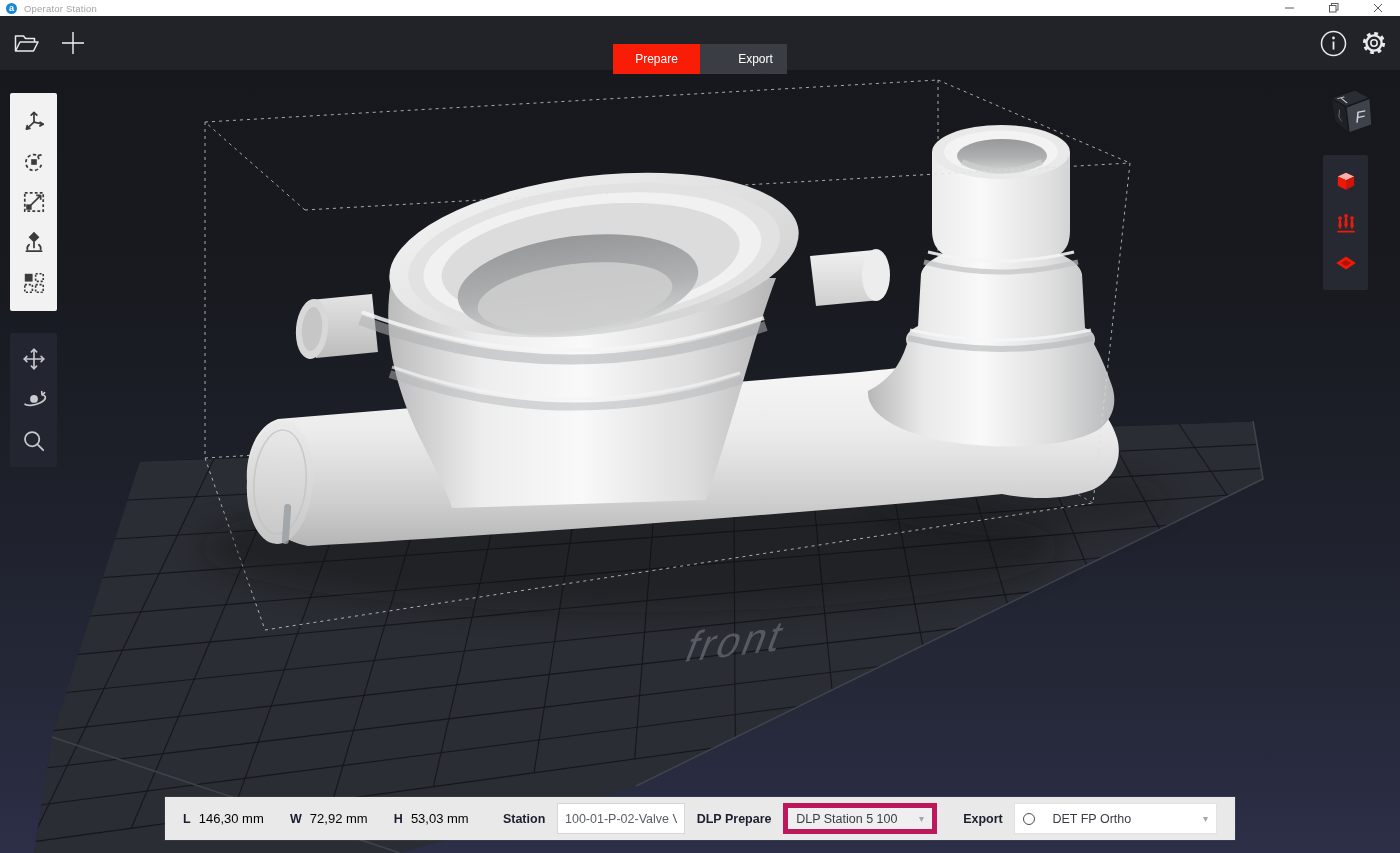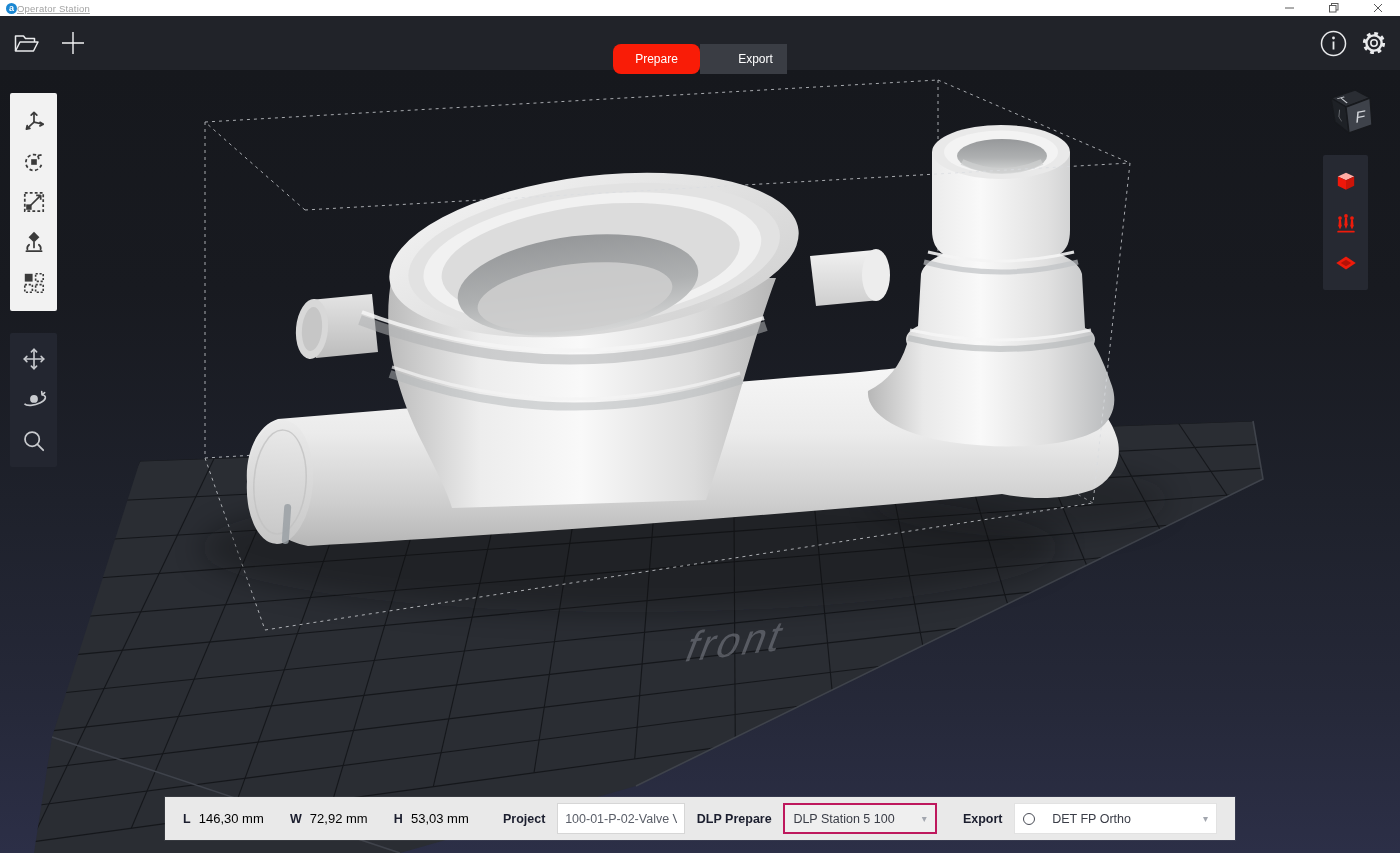--- a/index.html
+++ b/index.html
@@ -6,34 +6,34 @@
   html,body { width:1400px; height:853px; overflow:hidden; background:#000;
               font-family:"Liberation Sans", sans-serif; }
   .app { position:relative; width:1400px; height:853px; }
 
   
   .titlebar { position:absolute; left:0; top:0; width:1400px; height:16px;
               background:#ffffff; display:flex; align-items:center; z-index:40; }
   .titlebar .logo { width:11px; height:11px; border-radius:50%; background:#1b87d2;
                     margin-left:6px; color:#fff; font-size:9px; font-weight:bold;
                     display:flex; align-items:center; justify-content:center; line-height:1; }
-  .titlebar .ttl { font-size:9.5px; color:#a3a3a3; letter-spacing:.2px;text-decoration:underline; }
+  .titlebar .ttl { margin-left:7px; font-size:9.5px; color:#a3a3a3; letter-spacing:.2px; }
   .wincontrols { position:absolute; right:0; top:0; height:16px; display:flex; }
   .winbtn { width:44px; height:16px; display:flex; align-items:center; justify-content:center; }
   .winbtn svg { display:block; }
 
   
   .toolbar { position:absolute; left:0; top:16px; width:1400px; height:54px;
              background:#212329; z-index:30; }
   .tb-icon { position:absolute; top:0; height:54px; display:flex; align-items:center;
              justify-content:center; cursor:pointer; }
   .tabs { position:absolute; left:613px; top:28px; display:flex; height:30px; }
   .tab { width:87px; height:30px; display:flex; align-items:center; justify-content:center;
          font-size:12px; color:#ffffff; cursor:pointer; }
-  .tab.active { background:var(--accent);border-radius:8px; }
+  .tab.active { background:var(--accent); }
   .tab.inactive { background:#3a3d44;padding-left:24px; }
 
   
   .viewport { position:absolute; left:0; top:70px; width:1400px; height:783px;
               background:linear-gradient(180deg,#16181d 0%, #181a20 28%,
                          #1e212b 55%, #252838 80%, #2c2f47 100%); overflow:hidden; }
   .scene { position:absolute; left:0; top:-70px; width:1400px; height:853px; }
 
   
   .panel { position:absolute; border-radius:2px; display:flex; flex-direction:column;
@@ -55,21 +55,21 @@
                z-index:25; box-shadow:0 0 0 1px rgba(255,255,255,.06); }
   .sb-label { font-weight:bold; font-size:12.5px; color:#1b1e2e; white-space:nowrap; }
   .sb-value { font-size:13px; color:#000000; white-space:nowrap; }
   .sb-gap-s { width:9px; }  .sb-gap-m { width:29px; }  .sb-gap-l { width:38px; }
   .sb-gap-x { width:13px; }
   .sb-input { width:128px; height:31px; background:#ffffff; border:1px solid #d6d6d6;
               font-size:12.5px; color:#5a5e68; padding:0 7px;
               font-family:"Liberation Sans",sans-serif; }
   .dropdown { height:31px; display:flex; align-items:center; padding:0 8px;
               font-size:12.5px; color:#3a3d47; cursor:pointer; position:relative; }
-  .dd-dlp { width:168px; background:#efefef; border:2px solid #be185d; }
+  .dd-dlp { width:168px; background:#efefef; border:5px solid #be185d; }
   .dd-resin { width:223px; background:#ffffff; border:1px solid #e2e2e2;gap:8px; }
   .dd-caret { position:absolute; right:8px; color:#a2a6ae; font-size:10px; }
   .resin-dot { width:12px; height:12px; border:1.5px solid #4a4d57; border-radius:50%;
                margin-right:9px; flex:0 0 auto; }
 </style>
 </head>
 <body>
 
 <div class="app" style="--accent:#f91c07;">
 
@@ -396,21 +396,21 @@
     <span class="sb-value">146,30 mm</span>
     <span class="sb-gap-m"></span>
     <span class="sb-label">W</span>
     <span class="sb-gap-s"></span>
     <span class="sb-value">72,92 mm</span>
     <span class="sb-gap-m"></span>
     <span class="sb-label">H</span>
     <span class="sb-gap-s"></span>
     <span class="sb-value">53,03 mm</span>
     <span class="sb-gap-l"></span>
-    <span class="sb-label">Project</span>
+    <span class="sb-label">Station</span>
     <span class="sb-gap-x"></span>
     <input class="sb-input" type="text" value="100-01-P-02-Valve V2" style="">
     <span class="sb-gap-x"></span>
     <span class="sb-label">DLP Prepare</span>
     <span class="sb-gap-x"></span>
     <div class="dropdown dd-dlp">
       <span>DLP Station 5 100</span>
       <span class="dd-caret">▾</span>
     </div>
     <span class="sb-gap-m"></span>

